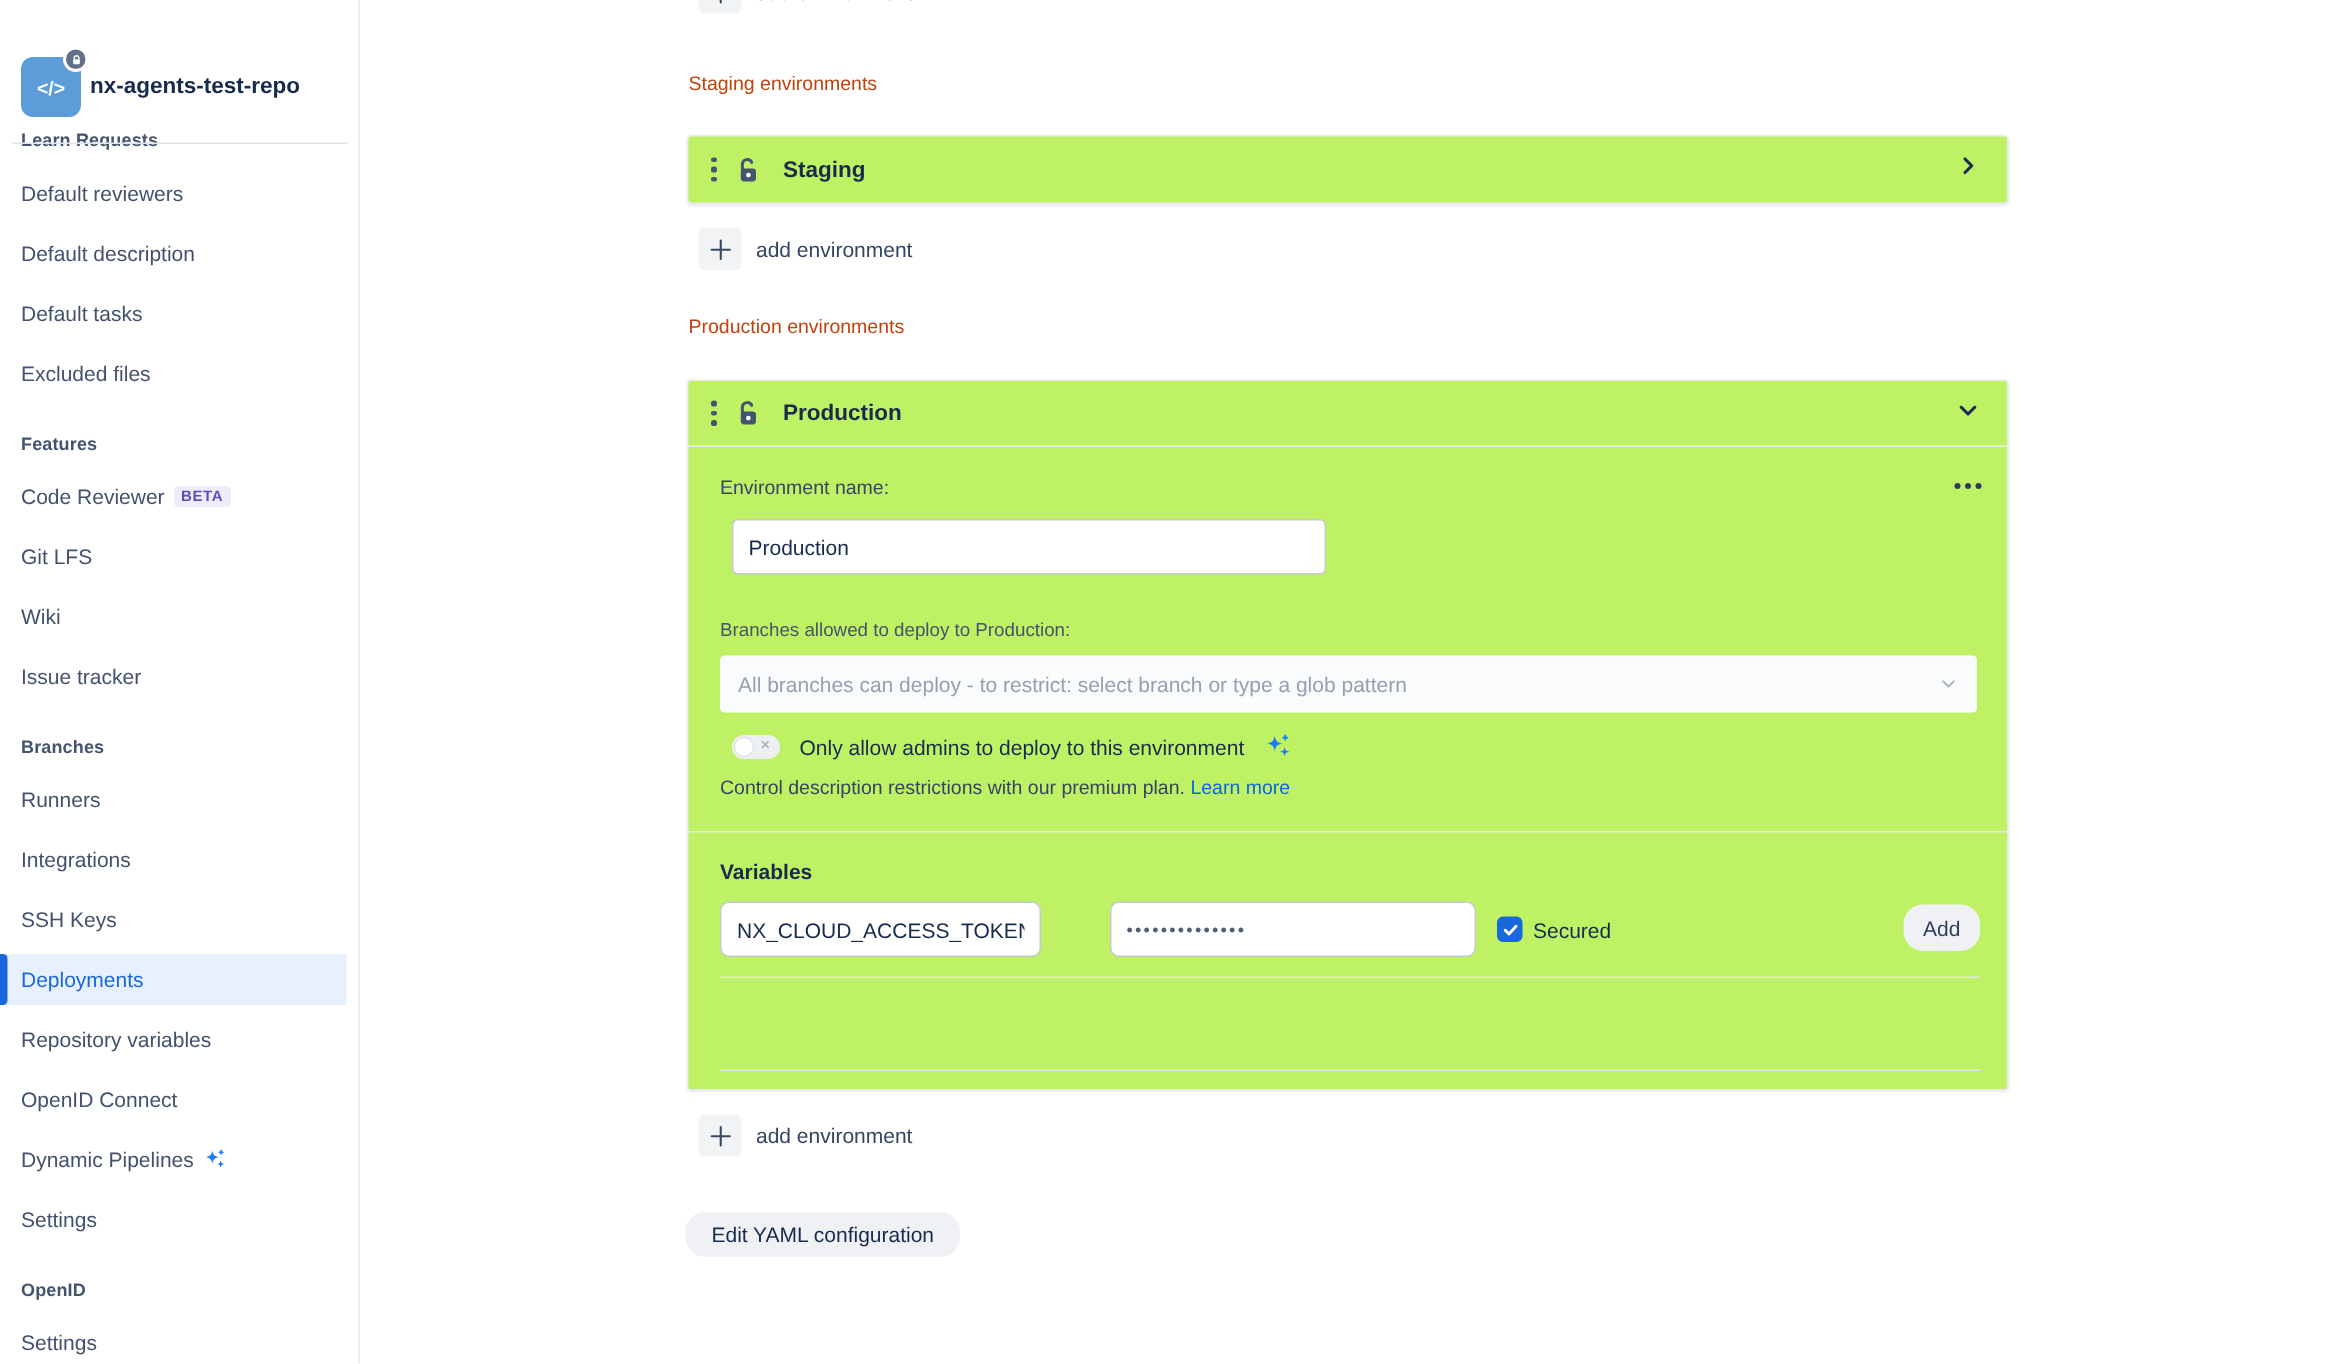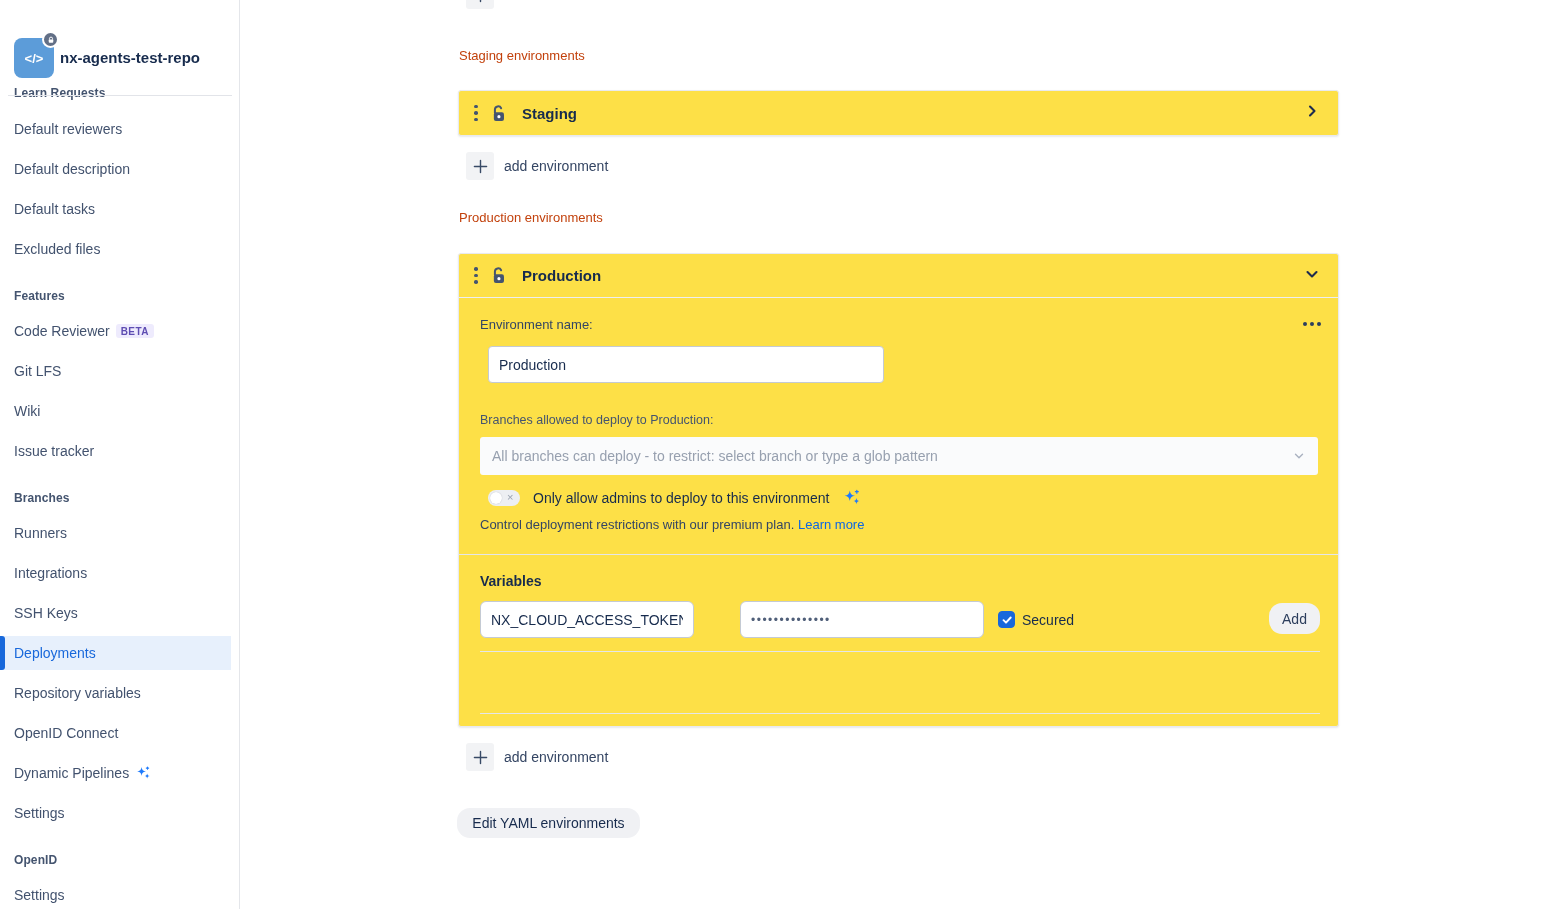--- a/index.html
+++ b/index.html
@@ -19,21 +19,21 @@
              display:flex; align-items:center; gap:6px; }
   .sb-line { position:absolute; left:8px; top:95px; width:224px; height:1px; background:#E2E4E9; z-index:2; }
   .sel-row { position:absolute; left:0; top:636px; width:231px; height:34px; background:#E7F0FC; }
   .sel-bar { position:absolute; left:0; top:636px; width:5px; height:34px; background:#1868DB; border-radius:0 3px 3px 0; }
   .sb-item.selected { color:#1868DB; }
   .beta-badge { display:inline-block; background:#EEEBFD; color:#5E4DB2; font-size:10px; font-weight:700;
                 padding:2px 5px 1px; border-radius:3px; letter-spacing:.4px; }
 
   
   .section-label { position:absolute; font-size:13px; color:#c2410c; }
-  .card { position:absolute; left:458px; width:881px; background:#fde047; border:1px solid #E9EAEE; border-radius:3px;
+  .card { position:absolute; left:458px; width:881px; background:#bef264; border:1px solid #E9EAEE; border-radius:3px;
           box-shadow:0 1px 2px rgba(23,43,77,.10); }
   .env-head { position:relative; height:44px; display:flex; align-items:center; }
   .drag { display:flex; flex-direction:column; gap:3px; margin-left:10px; width:14px; align-items:center; cursor:grab; }
   .drag i { width:3.5px; height:3.5px; border-radius:50%; background:#44546F; }
   .env-title { font-size:15px; font-weight:700; color:#172B4D; margin-left:14px; }
   .head-chevron { position:absolute; right:18px; top:50%; transform:translateY(-50%); }
 
   .add-env { position:absolute; display:flex; align-items:center; gap:10px; cursor:pointer; }
   .plus-box { width:28px; height:28px; background:#F2F3F5; border-radius:3px; display:flex; align-items:center; justify-content:center; }
   .add-env span { font-size:14px; color:#344563; }
@@ -163,21 +163,21 @@
         <span style="display:flex;">
           <svg width="19" height="19" viewBox="0 0 20 20">
             <path fill="#1D7AFC" d="M8.2 2.6 C8.9 6.4 9.9 7.4 13.7 8.1 C9.9 8.8 8.9 9.8 8.2 13.6 C7.5 9.8 6.5 8.8 2.7 8.1 C6.5 7.4 7.5 6.4 8.2 2.6 Z"></path>
             <path fill="#1D7AFC" d="M15.2 10.6 C15.6 12.8 16.2 13.4 18.4 13.8 C16.2 14.2 15.6 14.8 15.2 17 C14.8 14.8 14.2 14.2 12 13.8 C14.2 13.4 14.8 12.8 15.2 10.6 Z"></path>
             <path d="M15.6 2.4 v3 M14.1 3.9 h3" stroke="#1D7AFC" stroke-width="1.3" fill="none" stroke-linecap="round"></path>
           </svg>
         </span>
       </div>
 
       <div class="field-label" style="left:21px; top:263px; font-size:13px;">
-        <span>Control deployment restrictions with our premium plan.</span>
+        <span>Control description restrictions with our premium plan.</span>
         <span class="link">Learn more</span>
       </div>
 
       <div class="hline" style="left:0; top:300px; width:879px;"></div>
 
       <div style="position:absolute; left:21px; top:319px; font-size:14px; font-weight:700; color:#172B4D;">Variables</div>
 
       <input class="tf" style="position: absolute; left: 21px; top: 347px; width: 214px; height: 37px; border-radius: 6px;" value="NX_CLOUD_ACCESS_TOKEN">
 
       <input class="tf" style="position: absolute; left: 281px; top: 347px; width: 244px; height: 37px; border-radius: 6px; font-size: 12px; letter-spacing: 1.5px; color: rgb(80, 95, 121);" value="••••••••••••••">
@@ -199,21 +199,21 @@
 
     <div class="add-env" style="left:466px; top:743px;">
       <span class="plus-box">
         <svg width="15" height="15" viewBox="0 0 16 16">
             <path d="M8 1.5 V14.5 M1.5 8 H14.5" stroke="#384A66" stroke-width="1.5" stroke-linecap="round" fill="none"></path>
           </svg>
       </span>
       <span>add environment</span>
     </div>
 
-    <button class="btn" style="left:457px; top:808px; width:183px; height:30px; color:#172B4D;">Edit YAML environments</button>
+    <button class="btn" style="left:457px; top:808px; width:183px; height:30px; color:#172B4D;">Edit YAML configuration</button>
   </main>
 
   <aside class="sidebar">
 
     <div class="avatar">
       <span>&lt;/&gt;</span>
       <span class="avatar-badge">
         <svg width="8" height="8" viewBox="0 0 10 10">
             <path d="M3 4.6 V3.4 a2 2 0 0 1 4 0 V4.6" stroke="#fff" stroke-width="1.2" fill="none"></path>
             <rect x="2.2" y="4.3" width="5.6" height="4.2" rx="1" fill="#fff"></rect>

